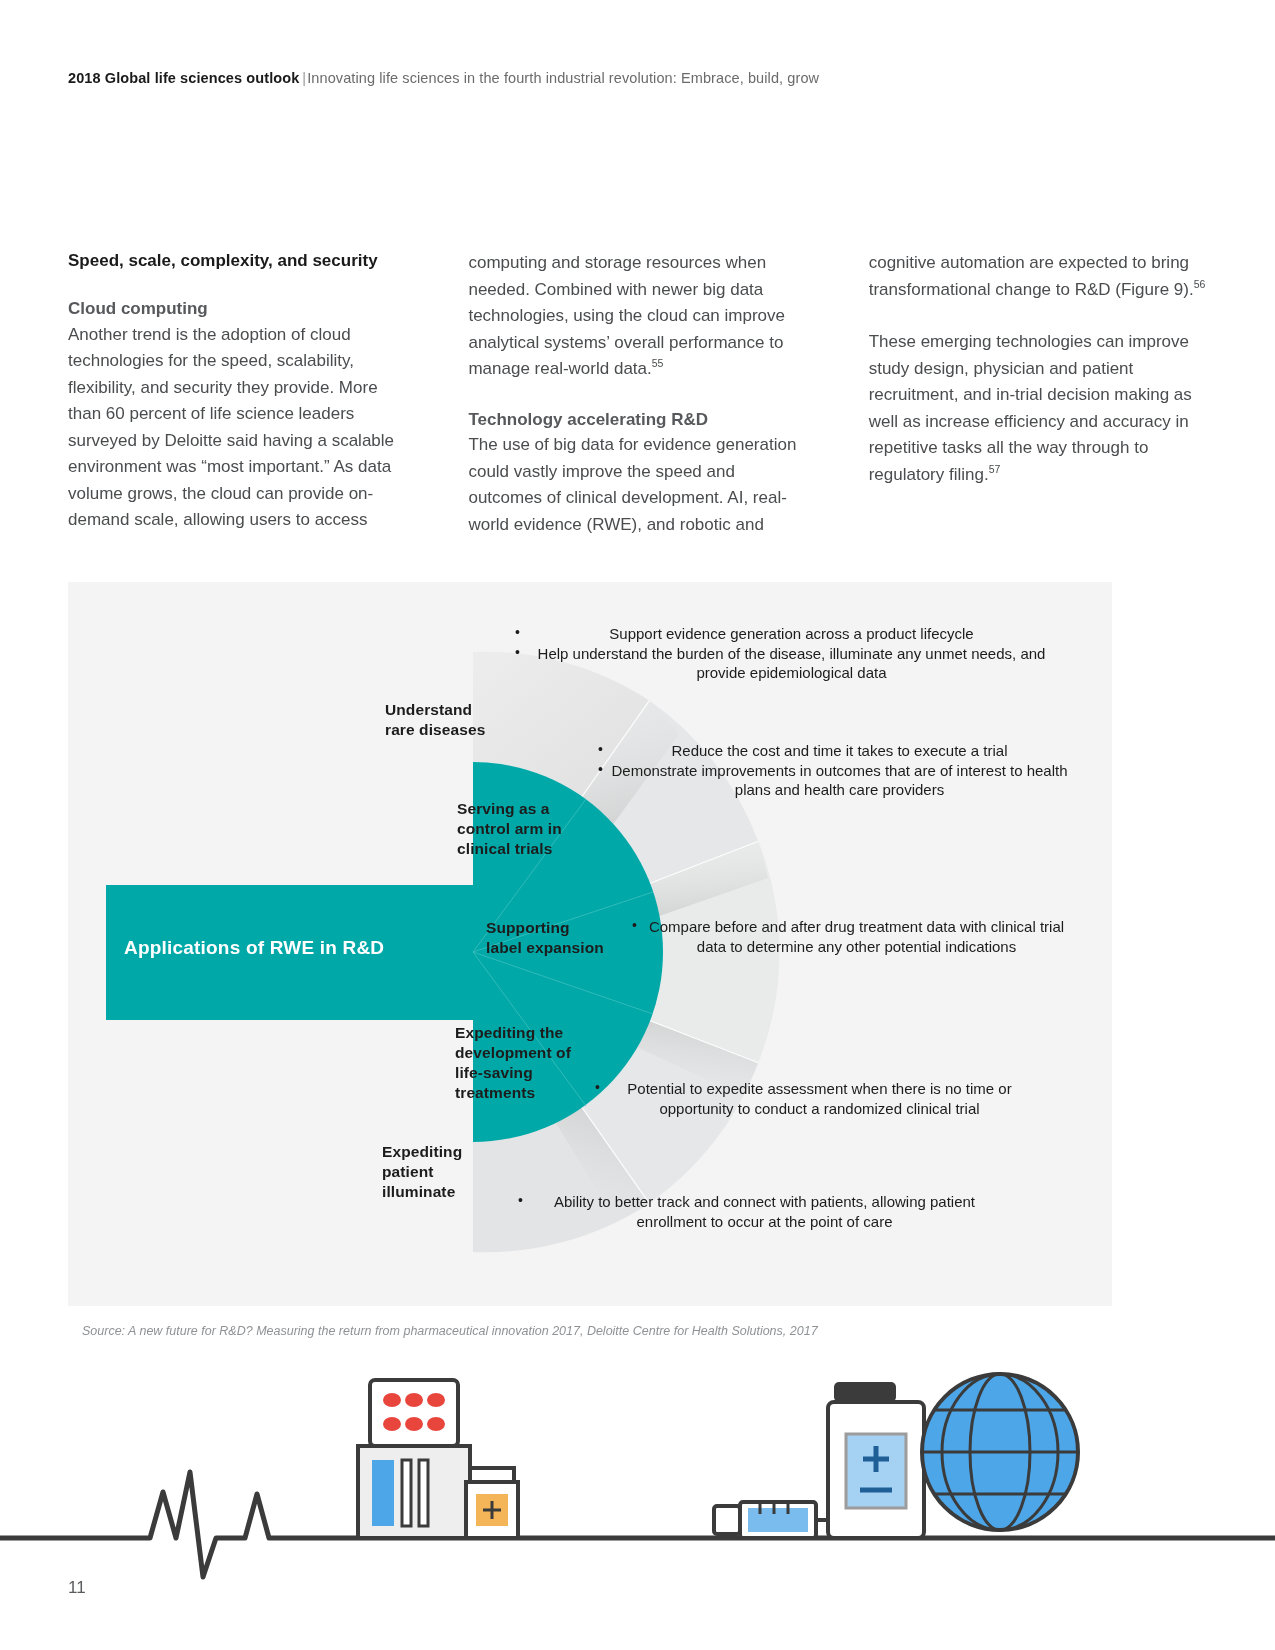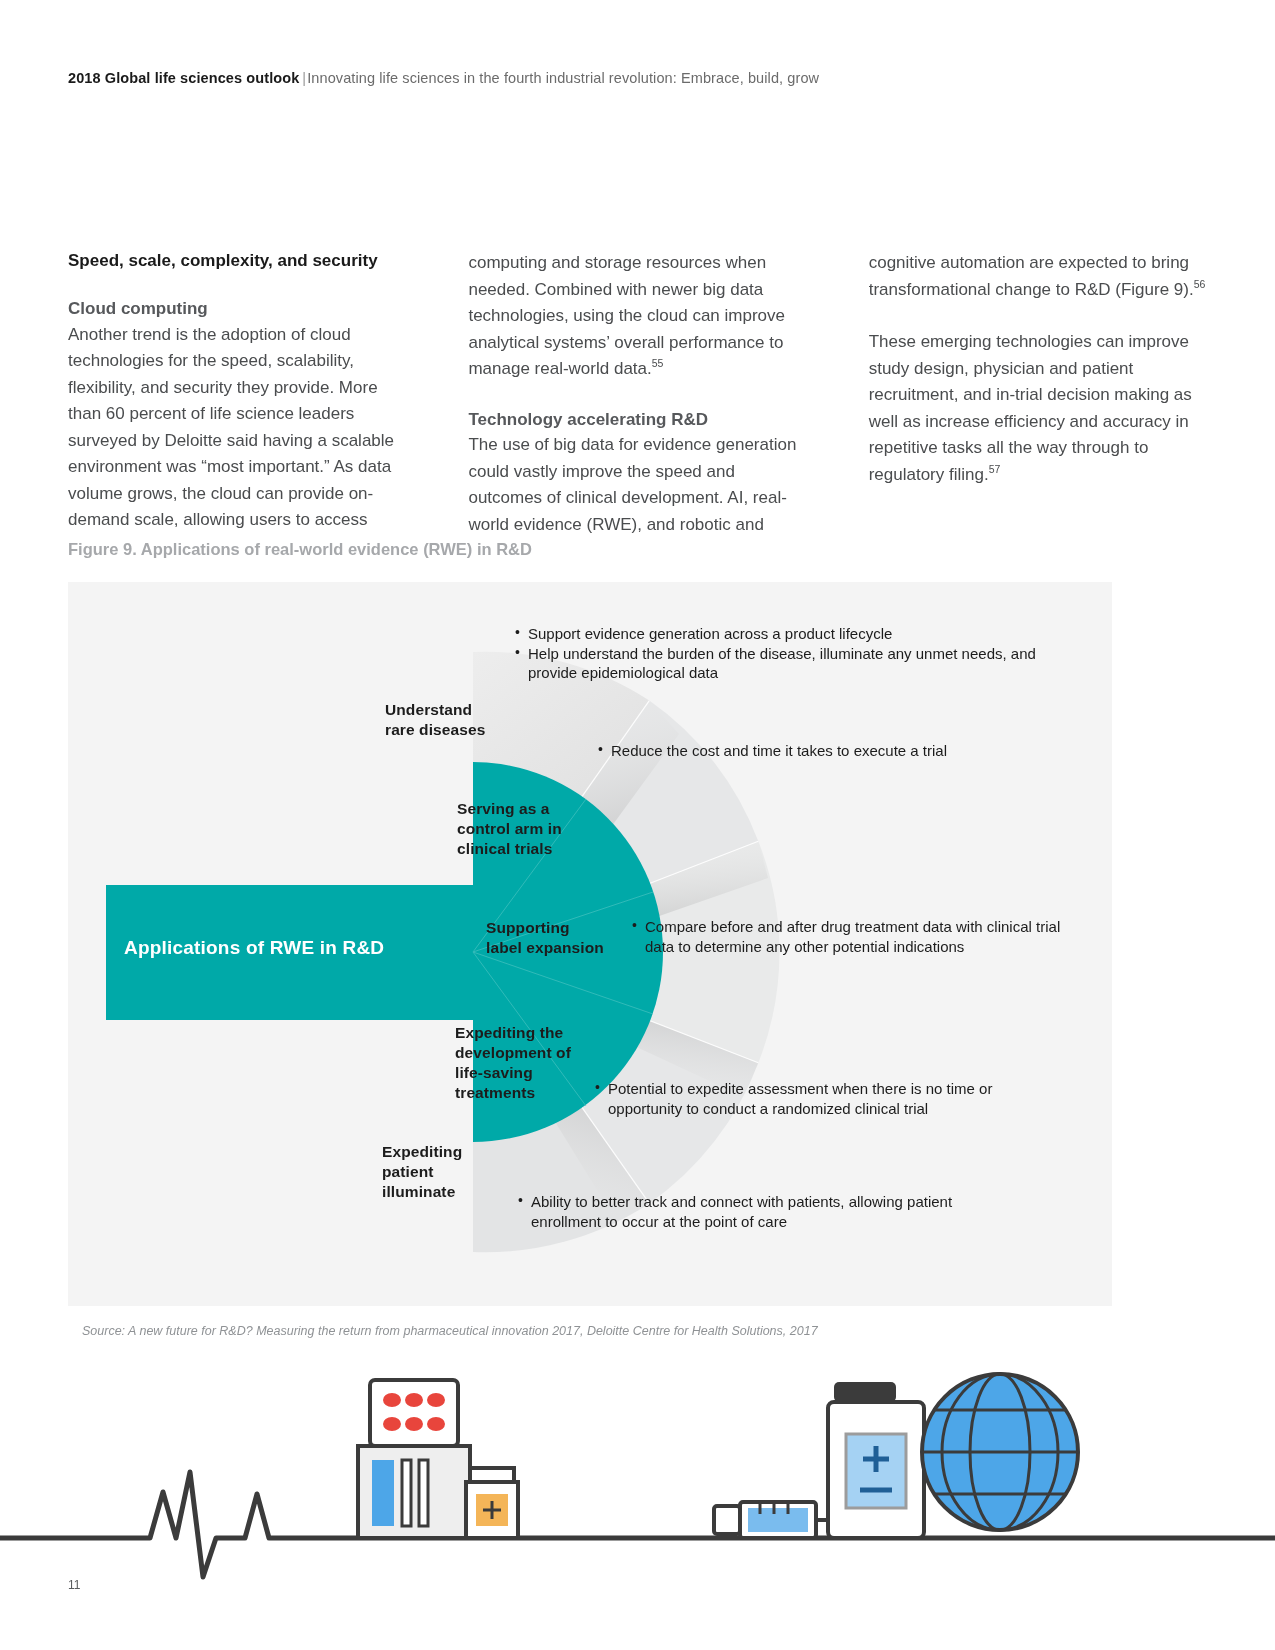--- a/index.html
+++ b/index.html
@@ -60,21 +60,21 @@
   }
   .fig-svg { position: absolute; left: 0; top: 0; }
 
   .wedge-label {
     position: absolute;
     font-size: 15.5px; font-weight: 700; color: #1c1c1c;
     line-height: 20px; letter-spacing: .1px;
   }
   .callout {
     position: absolute;
-    font-size: 15px; color: #1c1c1c; line-height: 19.5px;
+    font-size: 15px; color: #1c1c1c; line-height: 19.5px; text-align: center;
   }
   .callout ul { list-style: none; }
   .callout li { position: relative; padding-left: 13px; }
   .callout li::before {
     content: "\2022"; position: absolute; left: 0; top: -1px;
     font-size: 14px; color: #1c1c1c;
   }
 
   .center-label {
     position: absolute;
@@ -86,21 +86,21 @@
   .source {
     position: absolute; left: 82px; top: 1312px;
     font-size: 12.5px; font-style: italic; color: #8f9295;
   }
 
   
   .footer-art { position: absolute; left: 0; top: 1330px; }
 
   .pageno {
     position: absolute; left: 68px; top: 1566px;
-    font-size: 12px; color: #5a5c5e;
+    font-size: 17px; color: #5a5c5e;
   }
 </style>
 </head>
 <body>
 
 <div class="page">
 
   <div class="runhead">
     <span class="strong">2018 Global life sciences outlook</span><span class="sep">|</span><span class="sub">Innovating life sciences in the fourth industrial revolution: Embrace, build, grow</span>
   </div>
@@ -119,21 +119,20 @@
       <div class="para">The use of big data for evidence generation could vastly improve the speed and outcomes of clinical development. AI, real-world evidence (RWE), and robotic and</div>
     </div>
 
     <div class="col c3">
       <div class="para"><span>cognitive automation are expected to bring transformational change to R&amp;D (Figure 9).</span><sup>56</sup></div>
       <div class="para"><span>These emerging technologies can improve study design, physician and patient recruitment, and in-trial decision making as well as increase efficiency and accuracy in repetitive tasks all the way through to regulatory filing.</span><sup>57</sup></div>
     </div>
 
   </div>
 
-  <div class="fig-title">Figure 9. Applications of real-world evidence (RWE) in R&amp;D</div>
 
   <div class="fig-box">
 
     <svg class="fig-svg" width="1044" height="724" viewBox="0 0 1044 724">
       <defs>
         <linearGradient id="wgA" x1="0" y1="0" x2="0.45" y2="1">
           <stop offset="0%" stop-color="#ededed"></stop>
           <stop offset="60%" stop-color="#e3e3e3"></stop>
           <stop offset="100%" stop-color="#d9d9d9"></stop>
         </linearGradient>
@@ -223,20 +222,21 @@
     <div class="callout" style="left:447px; top:42px; width:540px;">
       <ul>
         <li>Support evidence generation across a product lifecycle</li>
         <li>Help understand the burden of the disease, illuminate any unmet needs, and provide epidemiological data</li>
       </ul>
     </div>
 
     <div class="callout" style="left:530px; top:159px; width:470px;">
       <ul>
         <li>Reduce the cost and time it takes to execute a trial</li>
+        <li>Demonstrate improvements in outcomes that are of interest to health plans and health care providers</li>
       </ul>
     </div>
 
     <div class="callout" style="left:564px; top:335px; width:436px;">
       <ul>
         <li>Compare before and after drug treatment data with clinical trial data to determine any other potential indications</li>
       </ul>
     </div>
 
     <div class="callout" style="left:527px; top:497px; width:436px;">

